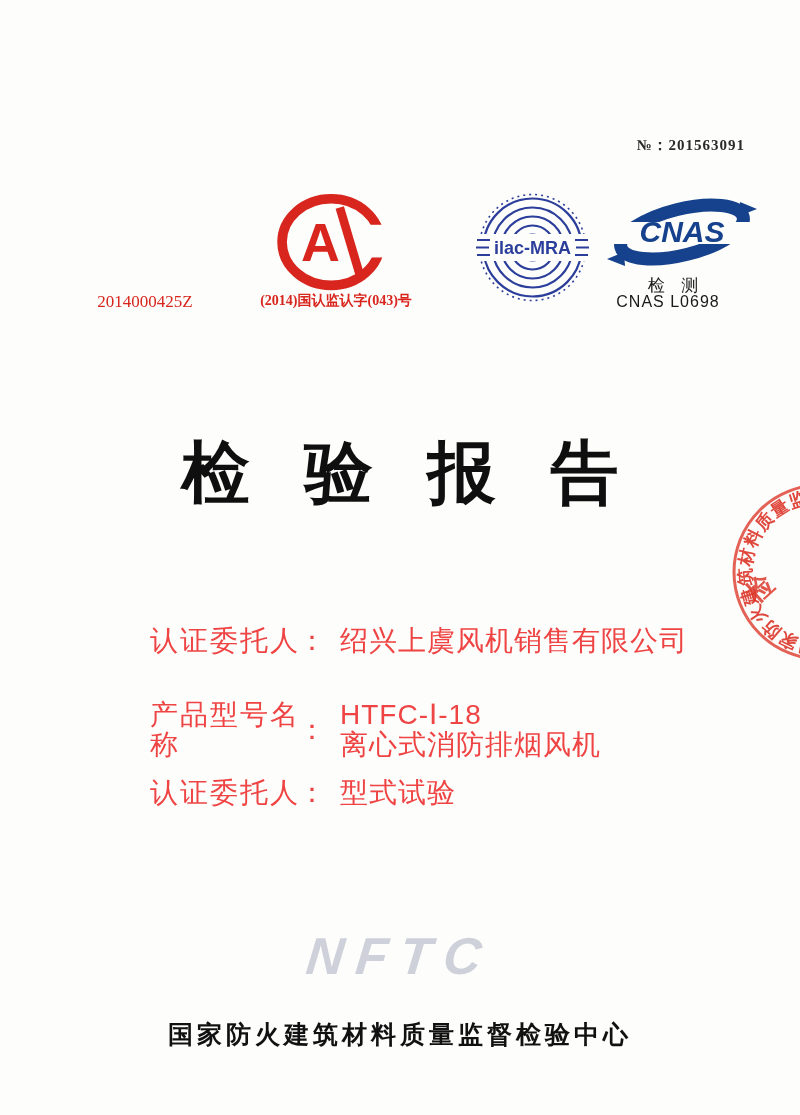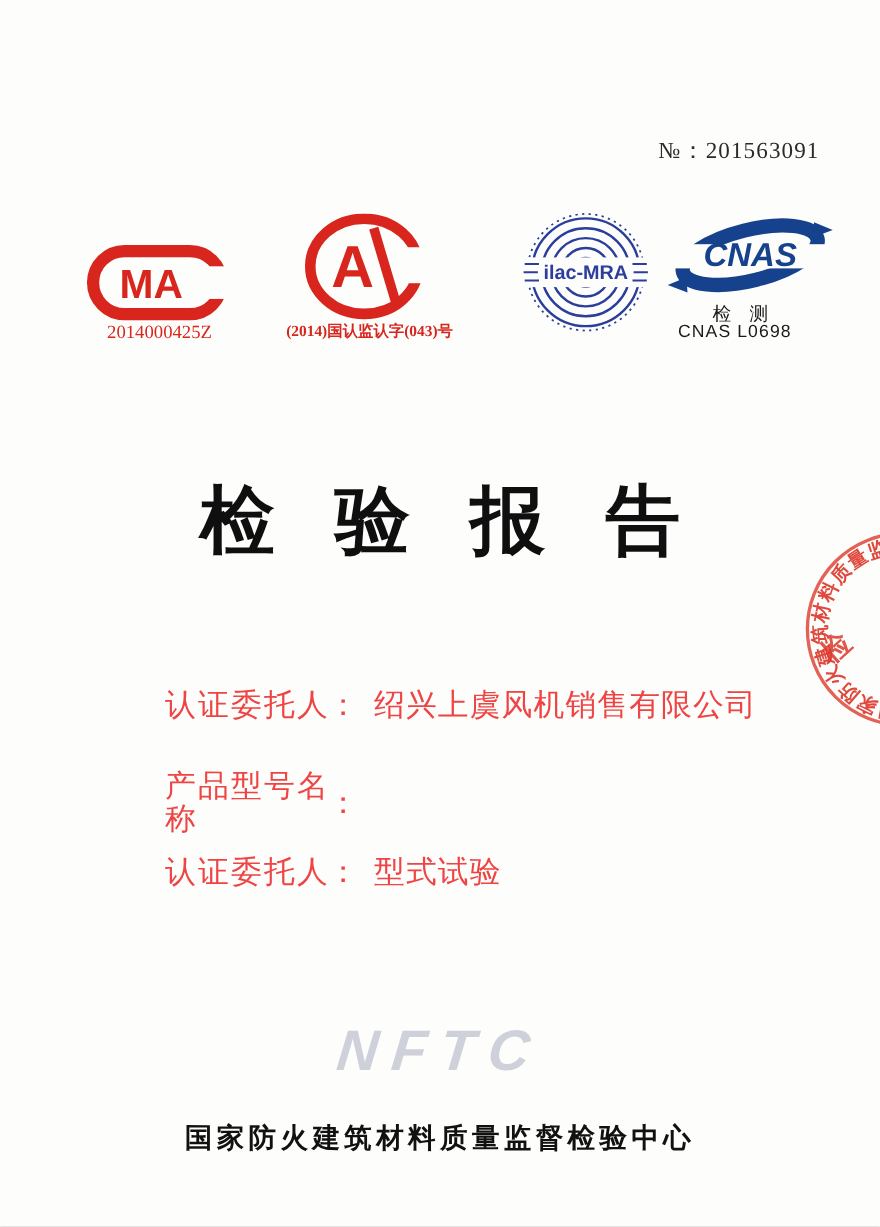--- a/index.html
+++ b/index.html
@@ -1,17 +1,17 @@
 <!DOCTYPE html>
 <html><head>
 <meta charset="utf-8">
 <style>
   html,body{margin:0;padding:0;background:#e8e8e8;font-family:"Liberation Sans",sans-serif;}
   .page{position:relative;width:800px;height:1115px;margin:0 auto;background:#fdfdfb;overflow:hidden;box-shadow:0 0 4px rgba(0,0,0,.25);}
-  .report-no{position:absolute;top:123px;right:55px;font-size:21px;color:#2a2a2a;letter-spacing:1px;font-family:"Liberation Serif",serif;}
+  .report-no{position:absolute;top:136px;right:55px;font-size:15px;color:#2a2a2a;letter-spacing:1px;font-family:"Liberation Serif",serif;font-weight:bold;}
   
   .logo{position:absolute;}
   .logo-caption{position:absolute;text-align:center;white-space:nowrap;}
   .cap-red{color:#d8251d;font-family:"Liberation Serif",serif;}
   .cap-black{color:#1a1a1a;}
   
   .title{position:absolute;top:428px;left:0;width:800px;text-align:center;font-size:68px;font-weight:bold;color:#0f0f0f;letter-spacing:55px;padding-left:55px;box-sizing:border-box;white-space:nowrap;}
   
   .field{position:absolute;left:150px;font-size:28px;color:#ef4444;line-height:30px;display:flex;margin-top:26px;}
   .flabel{display:inline-block;width:148px;text-align:justify;text-align-last:justify;flex:none;}
@@ -25,27 +25,20 @@
   .stamp{position:absolute;top:452px;right:0;width:118px;height:262px;pointer-events:none;}
   svg text{font-family:"Liberation Sans",sans-serif;}
 </style>
 </head>
 <body>
 
 <div class="page">
 
   <div class="report-no">№：201563091</div>
 
-  <div class="logo" style="left:78px;top:218px;">
-    <svg width="130" height="76" viewBox="0 0 140 82">
-      <rect x="7" y="11" width="126" height="62" rx="31" fill="none" stroke="#d8251d" stroke-width="12"></rect>
-      <rect x="116" y="26" width="26" height="32" fill="#fdfdfb"></rect>
-      <text x="64" y="57" text-anchor="middle" font-size="40" font-weight="bold" fill="#d8251d">MA</text>
-    </svg>
-  </div>
   <div class="logo-caption cap-red" style="left:80px;top:292px;width:130px;font-size:17px;">2014000425Z</div>
 
   <div class="logo" style="left:276px;top:194px;">
     <svg width="116" height="100" viewBox="0 0 120 104">
       <ellipse cx="57" cy="50" rx="51" ry="45" fill="none" stroke="#d8251d" stroke-width="10"></ellipse>
       <rect x="94" y="32" width="26" height="34" fill="#fdfdfb"></rect>
       <text x="46" y="70" text-anchor="middle" font-size="56" font-weight="bold" fill="#d8251d">A</text>
       <line x1="66" y1="14" x2="88" y2="88" stroke="#d8251d" stroke-width="9"></line>
     </svg>
   </div>
@@ -105,20 +98,24 @@
 
   <div class="field" style="top:600px;">
     <span class="flabel">认证委托人</span>
     <span class="fcolon">：</span>
     <span class="fvalue">绍兴上虞风机销售有限公司</span>
   </div>
 
   <div class="field" style="top:674px;align-items:center;">
     <span class="flabel">产品型号名称</span>
     <span class="fcolon">：</span>
+    <span class="fvalue">
+      <div>HTFC-Ⅰ-18</div>
+      <div>离心式消防排烟风机</div>
+    </span>
   </div>
 
   <div class="field" style="top:752px;">
     <span class="flabel">认证委托人</span>
     <span class="fcolon">：</span>
     <span class="fvalue">型式试验</span>
   </div>
 
   <div class="watermark">NFTC</div>
 

